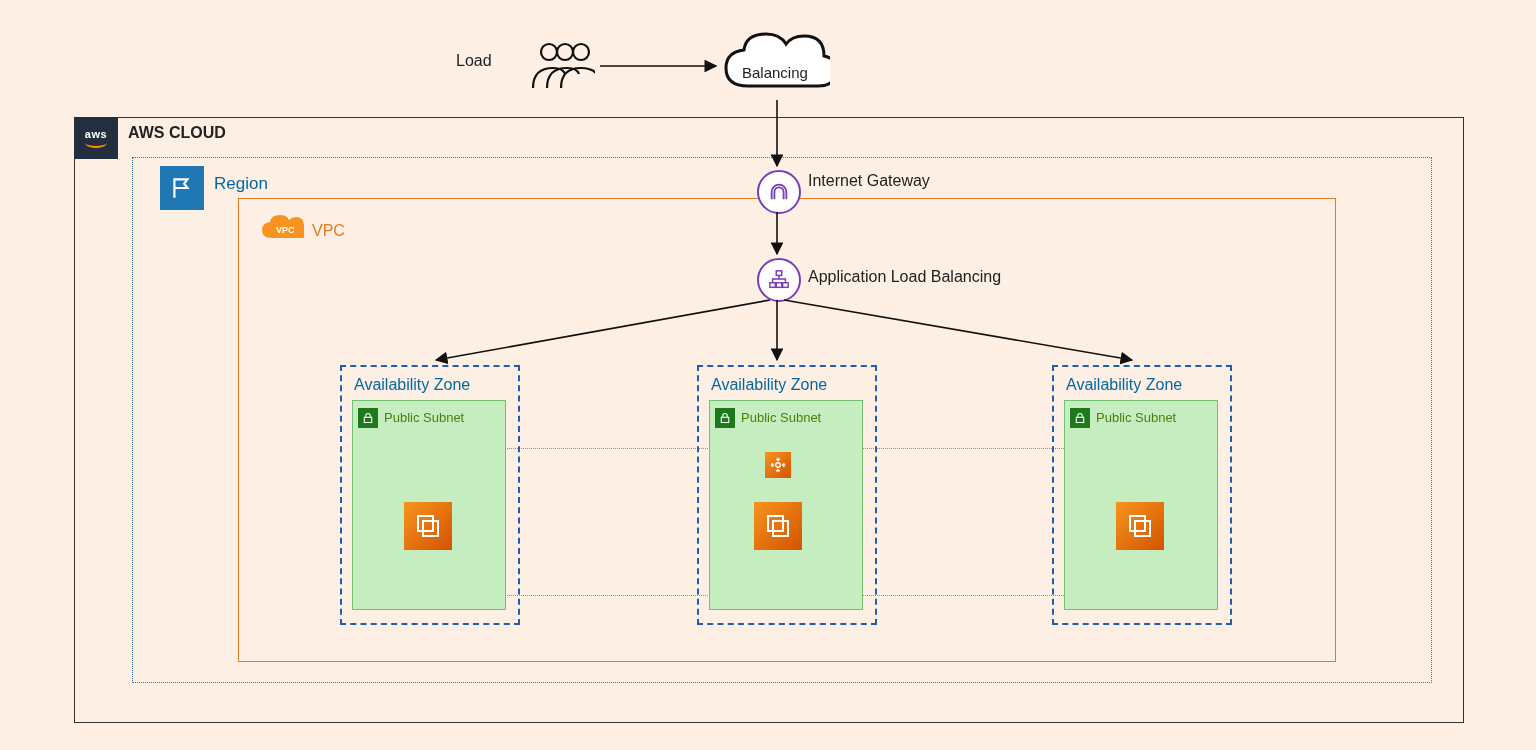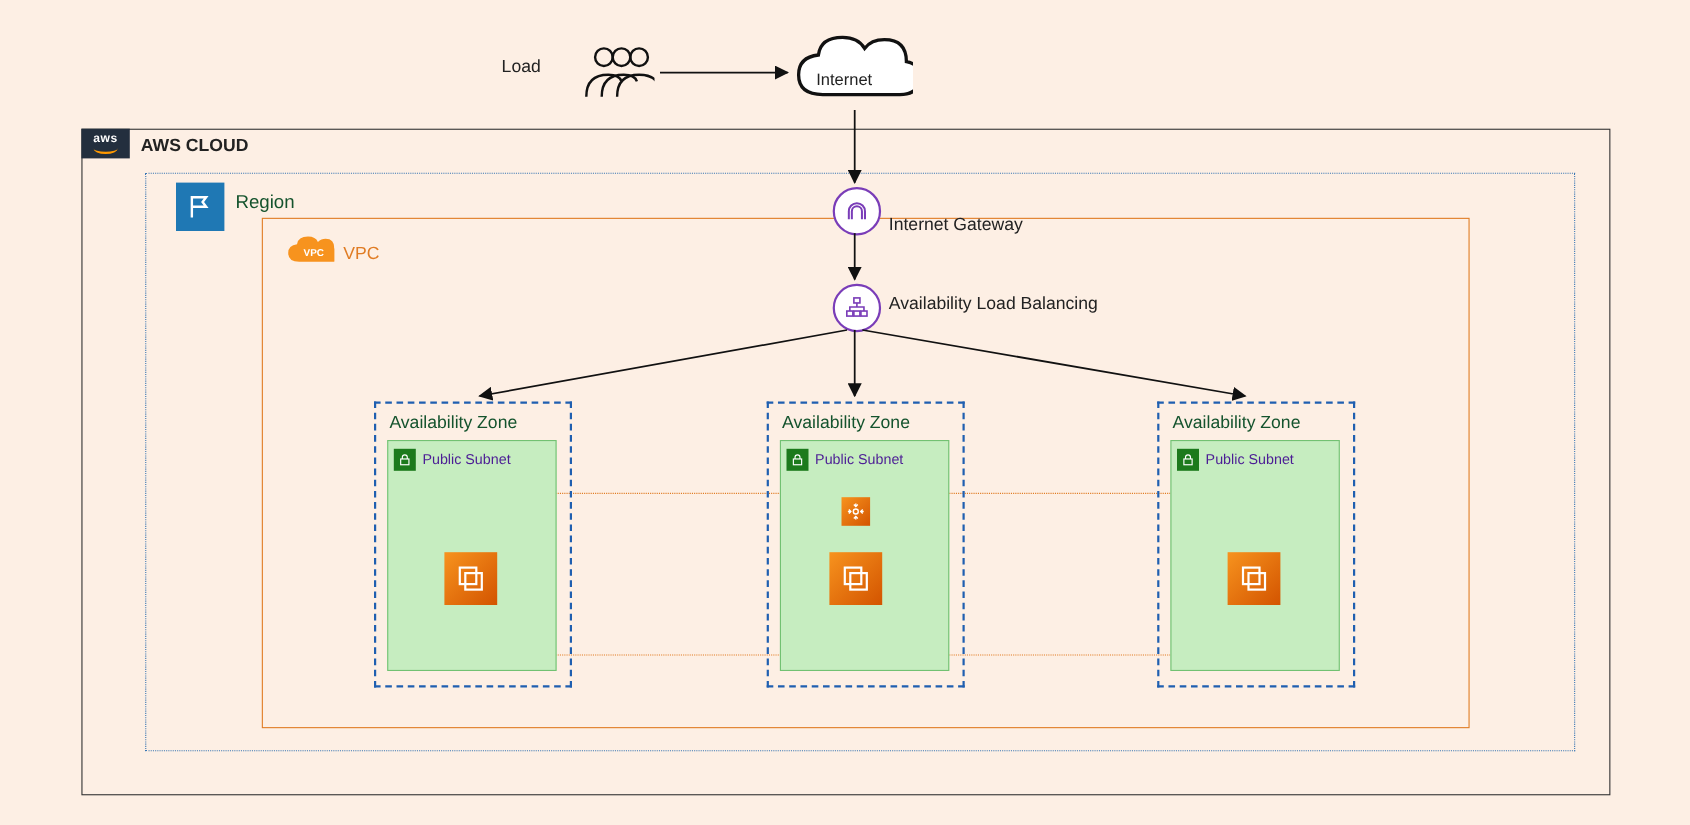--- a/index.html
+++ b/index.html
@@ -13,23 +13,23 @@
   }
   .canvas {
     position: absolute;
     inset: 0;
   }
   .label {
     position: absolute;
     font-size: 16px;
     white-space: nowrap;
   }
-  .title-blue { color: #14532d; font-size: 17px; font-weight: 500; }
+  .title-blue { color: #0369a1; font-size: 17px; font-weight: 500; }
   .title-orange { color: #e07c24; font-size: 16px; font-weight: 500; }
-  .subnet-label { color: #4c1d95; font-size: 13px; font-weight: 500; }
+  .subnet-label { color: #4d7c0f; font-size: 13px; font-weight: 500; }
   .node-label { color: #222; font-size: 16px; }
 
   
   .box-cloud {
     position: absolute;
     border: 1px solid #333;
     background: rgba(255,255,255,0);
   }
   .box-region {
     position: absolute;
@@ -54,21 +54,21 @@
   }
 
   
   .icon-box {
     position: absolute;
     display: flex;
     align-items: center;
     justify-content: center;
   }
   .aws-badge {
-    width: 44px; height: 27px;
+    width: 44px; height: 42px;
     background: #232f3e;
     display:flex; flex-direction:column; align-items:center; justify-content:center;
   }
   .aws-badge .txt { color:#fff; font-size:11px; font-weight:600; letter-spacing:.5px; line-height:1;}
   .aws-badge .arc { width:22px; height:5px; border-bottom:2px solid #ff9900; border-radius:0 0 22px 22px / 0 0 10px 10px; margin-top:1px;}
 
   .region-badge {
     width: 44px; height: 44px;
     background: #1f78b4;
     display:flex; align-items:center; justify-content:center;
@@ -103,21 +103,21 @@
         <path d="M36 50 q0 -20 20 -20 q20 0 20 20"></path>
       </g>
     </svg>
   </div>
   <div class="label node-label" style="left:456px; top:52px;">Load</div>
 
   <div class="icon-box" style="left:720px; top:28px; width:110px; height:72px;">
     <svg viewBox="0 0 110 72" width="110" height="72">
       <path d="M28 58 q-22 0 -22 -18 q0 -16 18 -18 q2 -16 22 -16 q14 0 20 10 q6 -8 18 -8 q20 0 20 20 q12 2 12 14 q0 16 -18 16 z" fill="#fff" stroke="#111" stroke-width="3"></path>
     </svg>
-    <div class="label node-label" style="left:22px; top:36px; position:absolute; font-size:15px;">Internet</div>
+    <div class="label node-label" style="left:22px; top:36px; position:absolute; font-size:15px;">Balancing</div>
   </div>
 
   <div class="box-cloud" style="left:74px; top:117px; width:1388px; height:604px;"></div>
   <div class="icon-box aws-badge" style="left:74px; top:117px;">
     <span class="txt">aws</span>
       <span class="arc"></span>
   </div>
   <div class="label" style="left:128px; top:124px; font-size:16px; font-weight:700;">AWS CLOUD</div>
 
   <div class="box-region" style="left:132px; top:157px; width:1298px; height:524px;"></div>
@@ -141,35 +141,35 @@
   <div class="label title-orange" style="left:312px; top:222px;">VPC</div>
 
   <div class="icon-box circle-icon" style="left:757px; top:170px;">
     <svg viewBox="0 0 24 24" width="22" height="22">
         <g stroke="#7a3db8" stroke-width="2" fill="none">
           <path d="M4 20 v-8 a8 8 0 0 1 16 0 v8"></path>
           <path d="M7 20 v-8 a5 5 0 0 1 10 0 v8"></path>
         </g>
       </svg>
   </div>
-  <div class="label node-label" style="left:808px; top:196px;text-align:center;">Internet Gateway</div>
+  <div class="label node-label" style="left:808px; top:172px;text-align:center;">Internet Gateway</div>
 
   <div class="icon-box circle-icon" style="left:757px; top:258px;">
     <svg viewBox="0 0 24 24" width="22" height="22">
         <g stroke="#7a3db8" stroke-width="1.6" fill="none">
           <rect x="9" y="2" width="6" height="5"></rect>
           <path d="M12 7 v4"></path>
           <path d="M5 15 v-4 h14 v4"></path>
           <rect x="2" y="15" width="6" height="5"></rect>
           <rect x="9" y="15" width="6" height="5"></rect>
           <rect x="16" y="15" width="6" height="5"></rect>
         </g>
       </svg>
   </div>
-  <div class="label node-label" style="left:808px; top:268px;">Availability Load Balancing</div>
+  <div class="label node-label" style="left:808px; top:268px;">Application Load Balancing</div>
 
   <div class="box-asg" style="left:364px; top:448px; width:842px; height:146px;"></div>
 
   <div class="box-az" style="left:340px; top:365px; width:176px; height:256px;"></div>
   <div class="label title-blue" style="left:354px; top:376px; font-size:16px;">Availability Zone</div>
   <div class="box-subnet" style="left:352px; top:400px; width:152px; height:208px;"></div>
   <div class="icon-box subnet-badge" style="left:358px; top:408px;">
     <svg viewBox="0 0 16 16" width="12" height="12">
         <g stroke="#fff" stroke-width="1.4" fill="none">
           <rect x="3" y="7" width="10" height="7"></rect>

